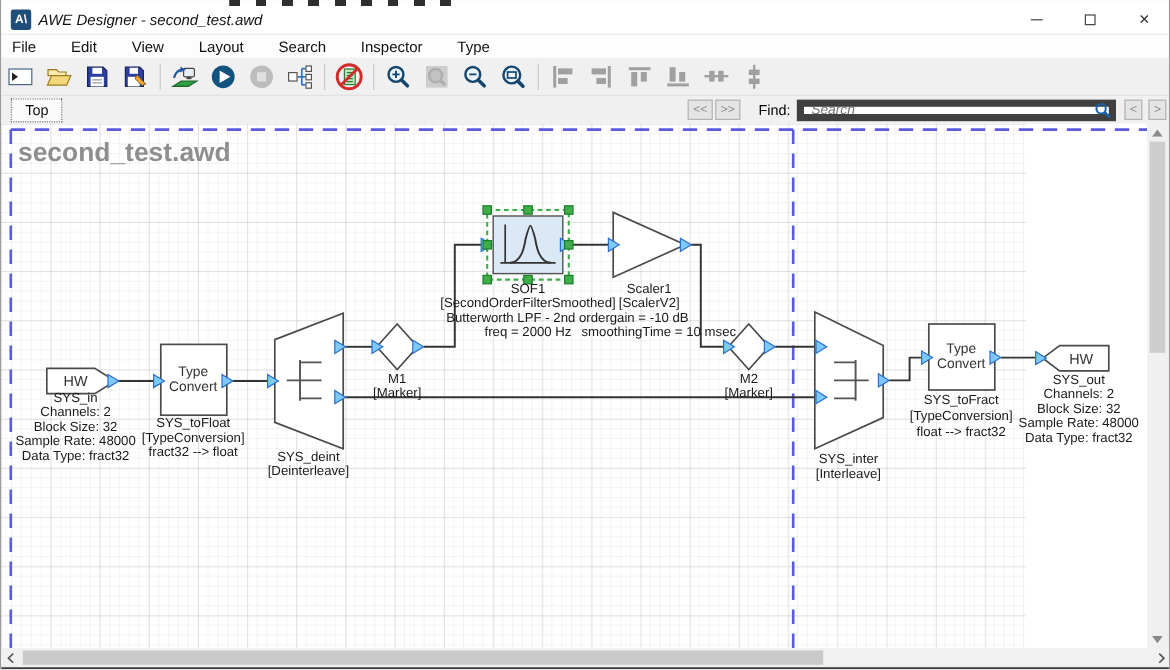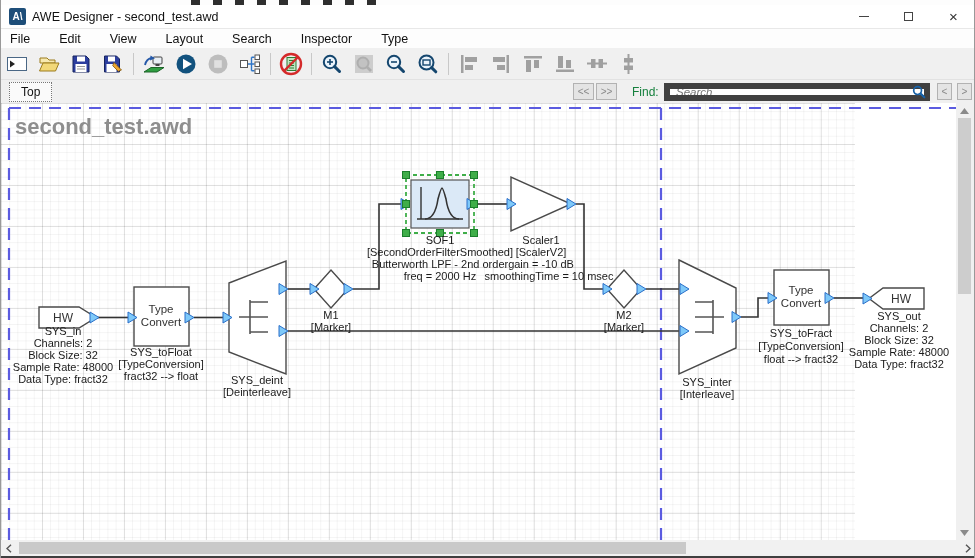--- a/index.html
+++ b/index.html
@@ -11,21 +11,21 @@
   
   #top-strip { position:absolute; left:0; top:0; width:975px; height:5px; background:#fdfdfd; overflow:hidden; }
   #top-strip .marks { position:absolute; left:190px; top:0; width:190px; height:5px;
     background:repeating-linear-gradient(90deg,#2f2f2f 0 9px,#fdfdfd 9px 22px); }
   #bottom-strip { position:absolute; left:0; top:556px; width:975px; height:2px; background:#3f3f3f; }
   
   #titlebar { position:absolute; left:0; top:5px; width:975px; height:24px; background:#fff;
     display:flex; align-items:center; border-bottom:1px solid #e8e8e8; }
   #app-icon { width:17px; height:17px; margin:0 6px 0 8px; background:#1e4e79; color:#fff;
     font-size:10px; font-weight:bold; display:flex; align-items:center; justify-content:center; border-radius:2px; }
-  #window-title { font-size:12.5px; color:#111; }
+  #window-title { font-size:12.5px; color:#111;font-style:italic; }
   #win-controls { margin-left:auto; display:flex; height:100%; }
   .win-btn { width:45px; height:100%; display:flex; align-items:center; justify-content:center; color:#444; }
   .glyph-min { display:block; width:10px; border-top:1.3px solid #444; }
   .glyph-max { display:block; width:9px; height:9px; border:1.3px solid #444; }
   .glyph-close { font-size:15px; line-height:1; color:#333; }
   
   #menubar { position:absolute; left:0; top:29px; width:975px; height:19px; background:#fdfdfd;
     display:flex; align-items:center; gap:11px; font-size:12.5px; color:#111; }
   .menu-item { padding:2px 9px; }
   .menu-item:first-child { padding-left:9px; }
@@ -36,21 +36,21 @@
   .tb-btn svg { width:24px; height:24px; }
   .tb-sep { width:1px; height:22px; background:#c8c8c8; margin:0 4px; }
   
   #tabrow { position:absolute; left:0; top:80px; width:975px; height:23px; background:#f0f0f0; }
   #tab-top { position:absolute; left:8px; top:2px; height:20px; padding:2px 11px; background:#fafafa;
     border:1px dotted #777; font-size:12px; color:#111; }
   .nav-btn { position:absolute; top:3px; height:17px; background:#e4e4e4; border:1px solid #b2b2b2;
     color:#8a8a8a; font-size:10px; display:flex; align-items:center; justify-content:center; }
   #hist-back { left:572px; width:21px; }
   #hist-fwd  { left:595px; width:21px; }
-  #find-label { position:absolute; left:631px; top:5px; font-size:12px; color:#15803d; }
+  #find-label { position:absolute; left:631px; top:5px; font-size:12px; color:#000000; }
   #find-input { position:absolute; left:663px; top:3px; width:266px; height:18px; border:6px solid #404040;
     background:#fff; font-size:11.5px; font-style:italic; color:#888; padding:0 20px 0 6px;
     font-family:"Liberation Sans", sans-serif; }
   #find-mag { position:absolute; left:911px; top:5px; width:14px; height:14px; }
   #page-prev { left:936px; width:15px; }
   #page-next { left:956px; width:15px; }
   
   #canvas { position:absolute; left:0; top:103px; width:854px; height:437px; background-color:#fff;
     background-image:
       linear-gradient(to right, rgba(0,0,0,0.09) 1px, transparent 1px),

